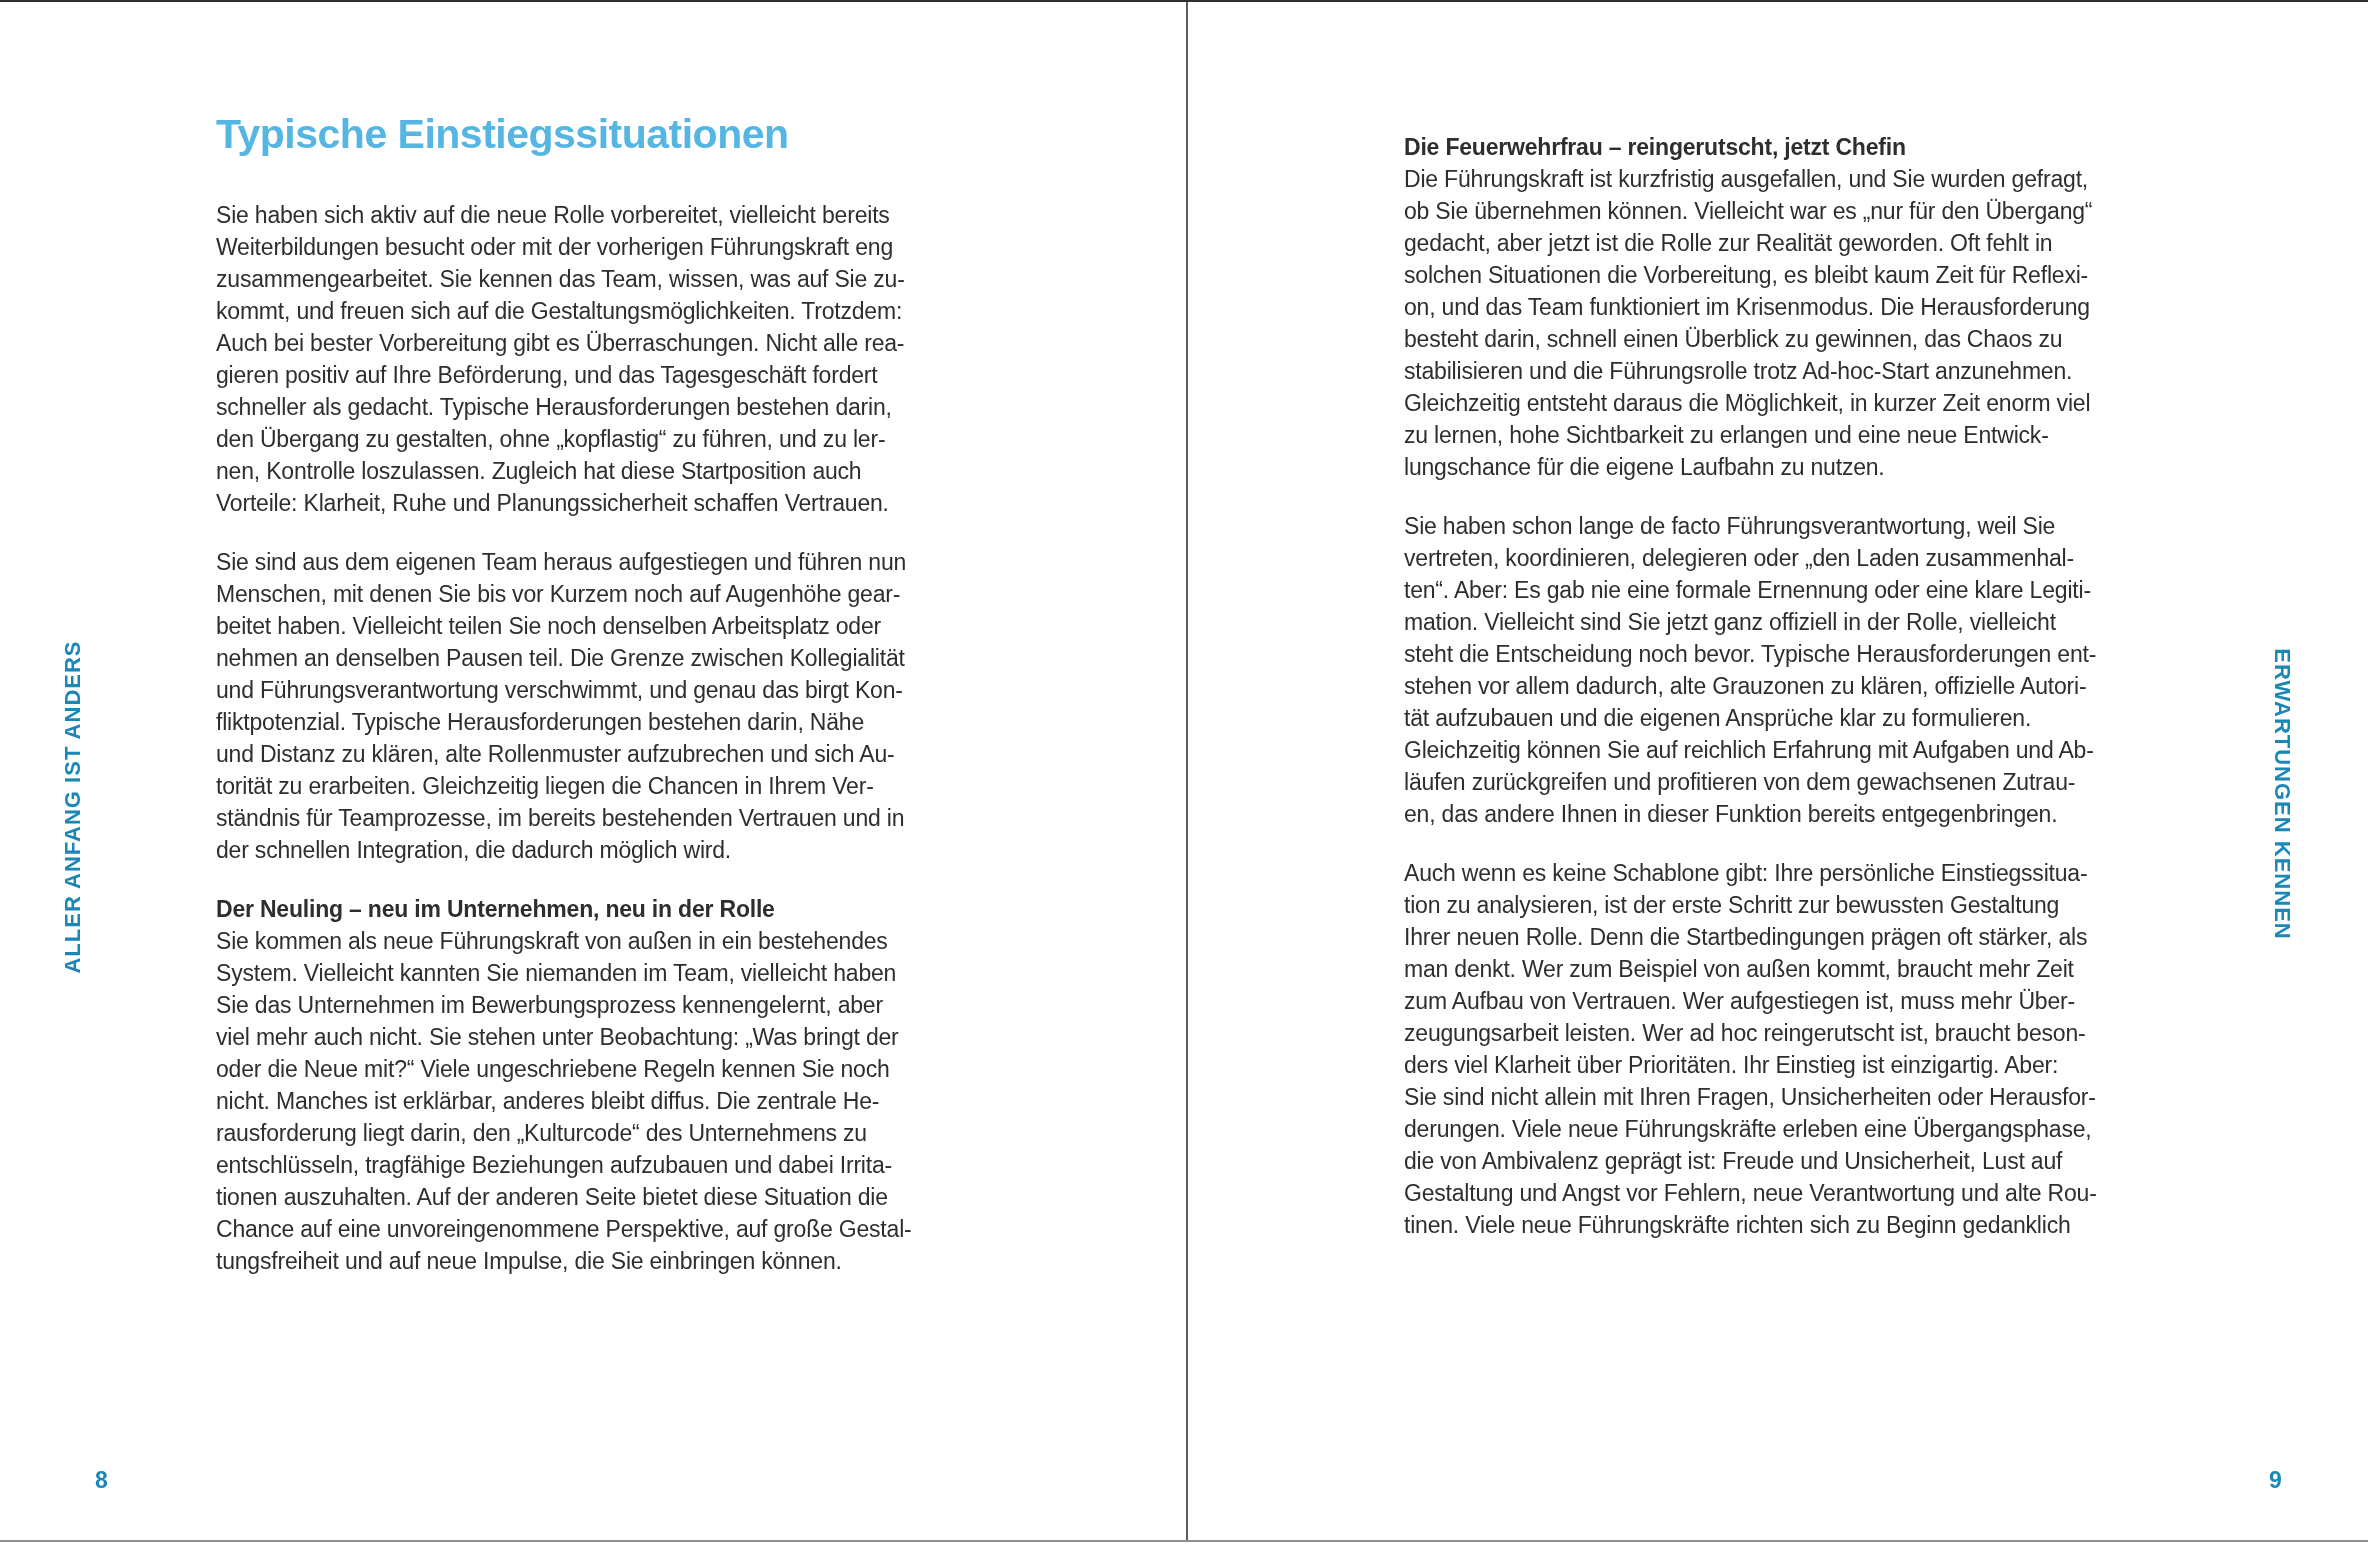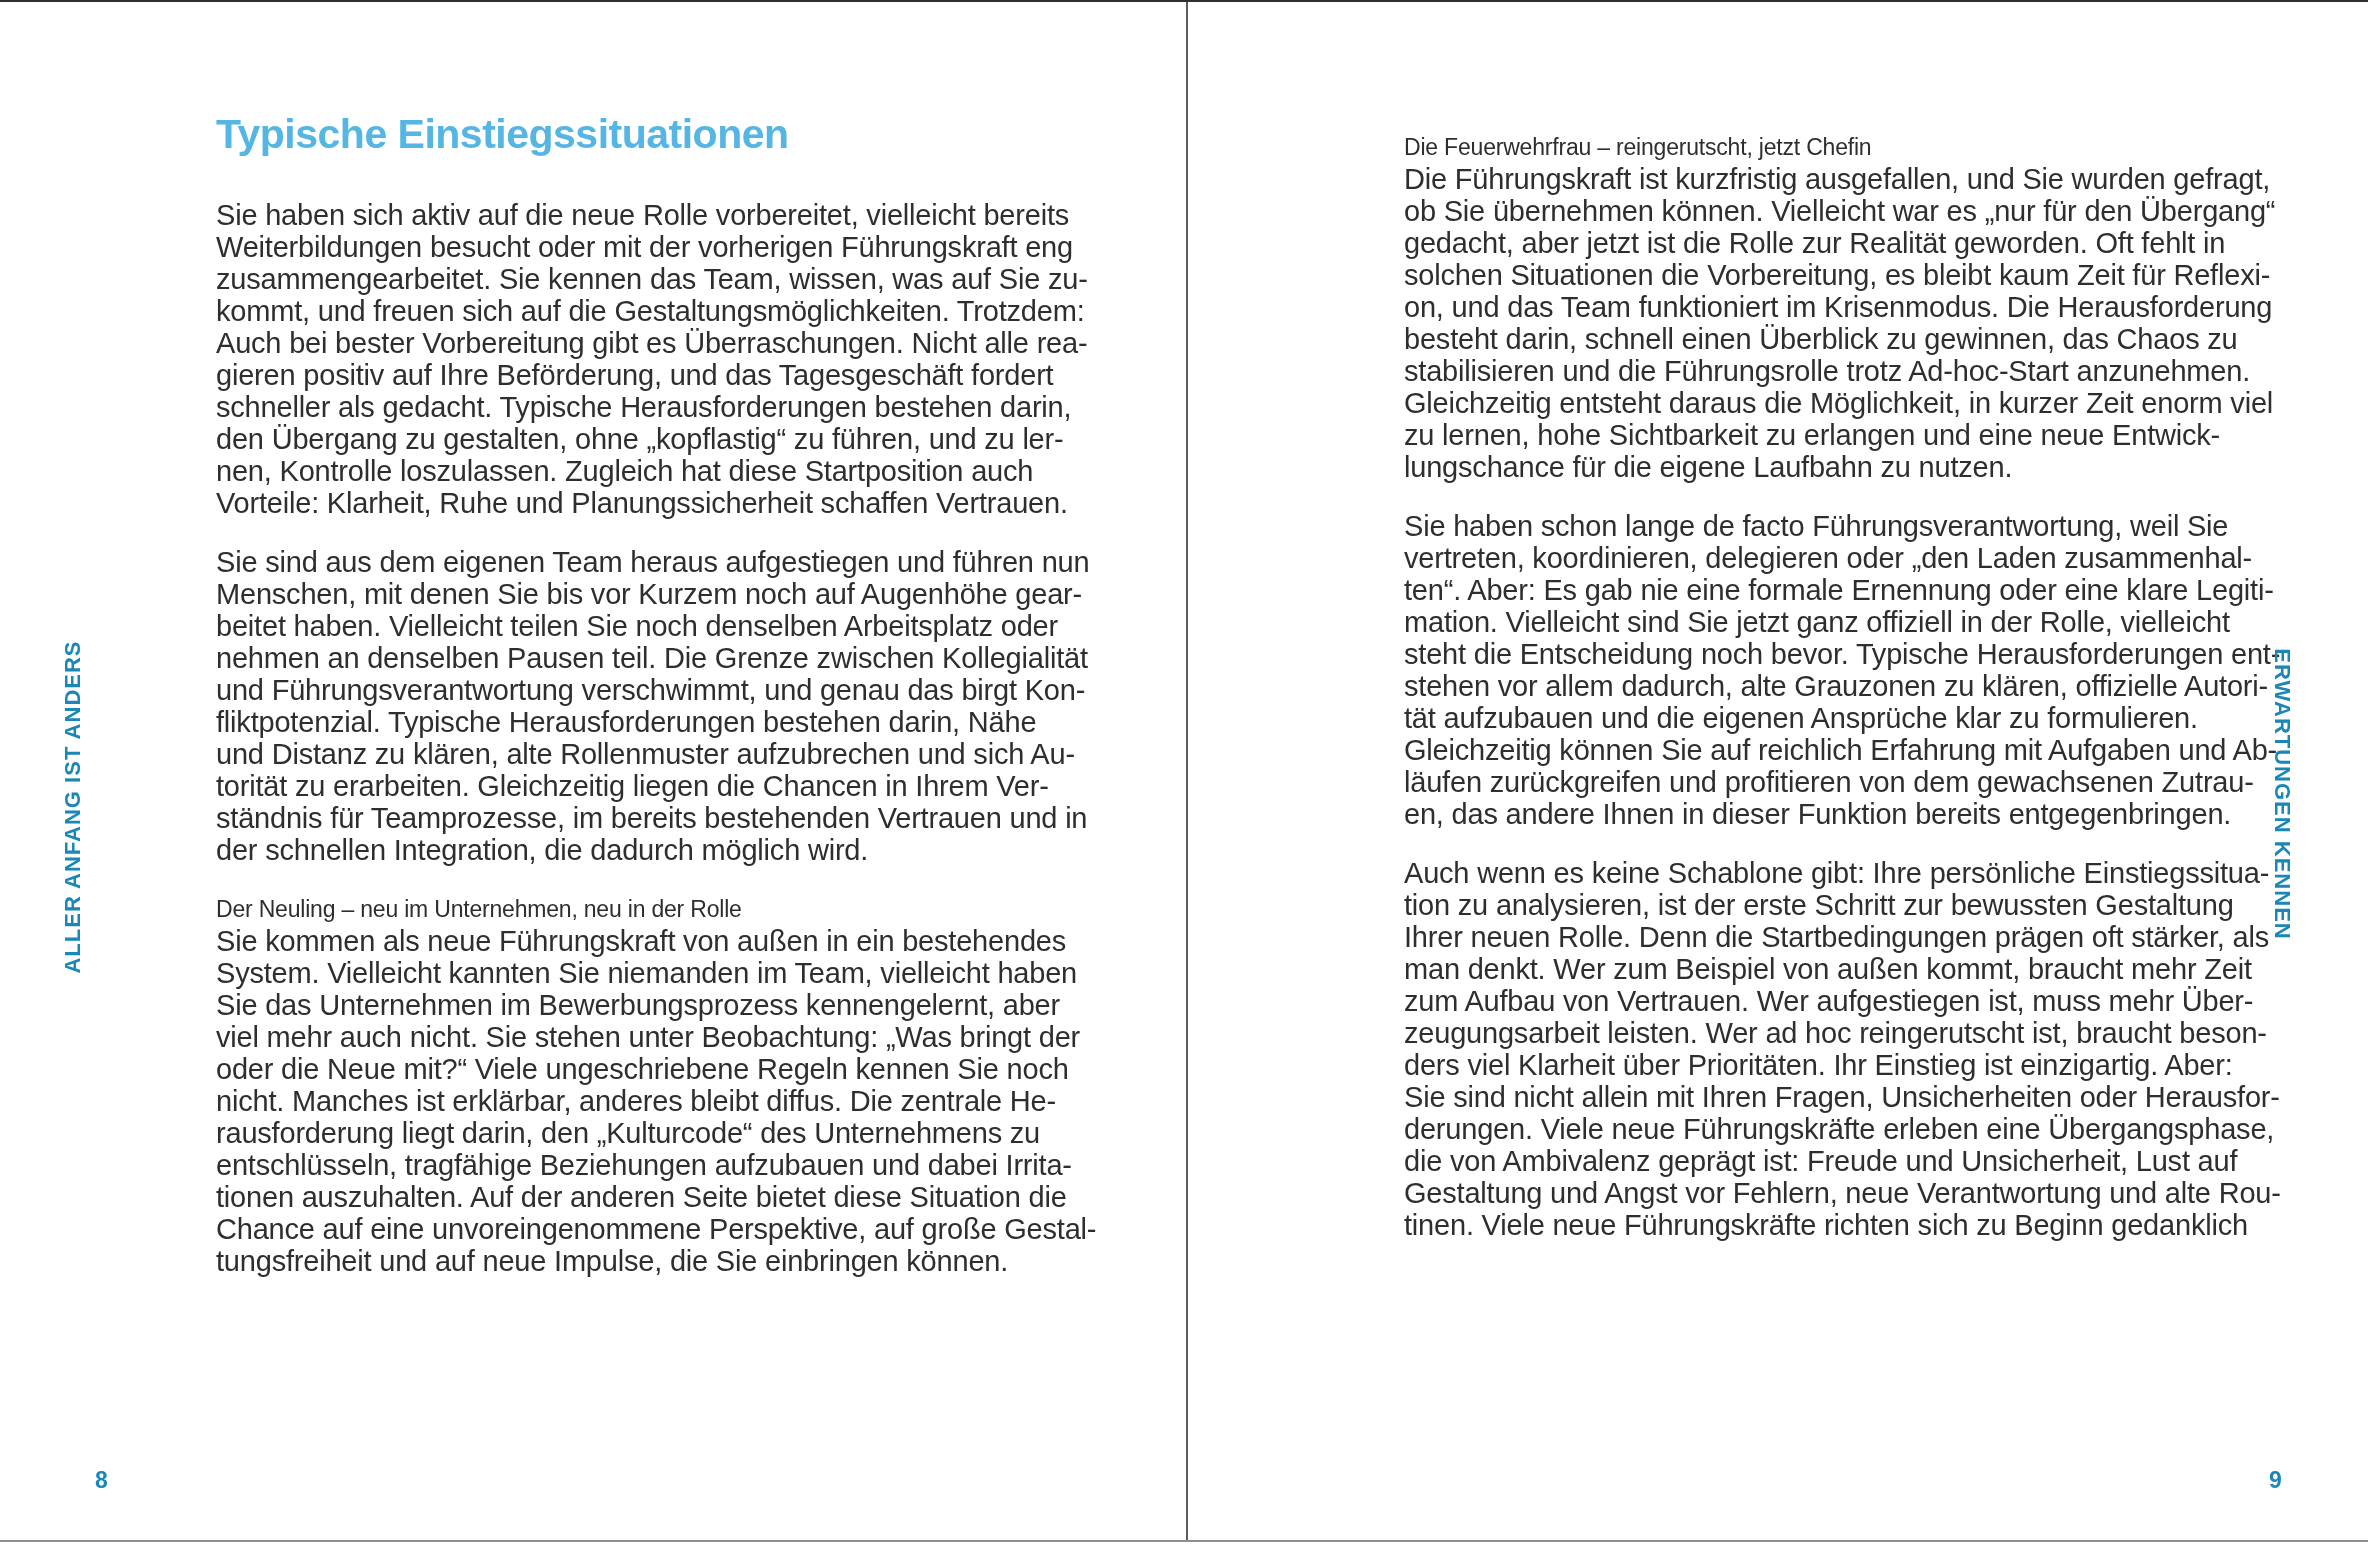--- a/index.html
+++ b/index.html
@@ -23,25 +23,25 @@
   .content-left{left:216px;top:111px;}
   .content-right{left:214px;top:131px;}
 
   .h1{
     font-size:41px;font-weight:700;letter-spacing:-0.5px;
     margin:0 0 42px 0;line-height:46px;
   }
   .h1-top{color:var(--heading-blue);}
   .section{margin:0 0 27px 0;}
   .section-title{
-    font-size:23px;font-weight:400;line-height:32px;
+    font-size:23px;font-weight:700;line-height:32px;
     letter-spacing:-0.2px;margin:0;
   }
   .section-body{
-    font-size:29px;font-weight:400;line-height:32px;
+    font-size:23px;font-weight:400;line-height:32px;
     letter-spacing:-0.2px;margin:0;
     white-space:pre-line;
   }
   .h1-mid{margin:61px 0 30px 0;}
 
   .vertical-label{
     position:absolute;
     font-size:22px;font-weight:700;letter-spacing:1px;
     white-space:nowrap;
     color:var(--sidebar-blue);

